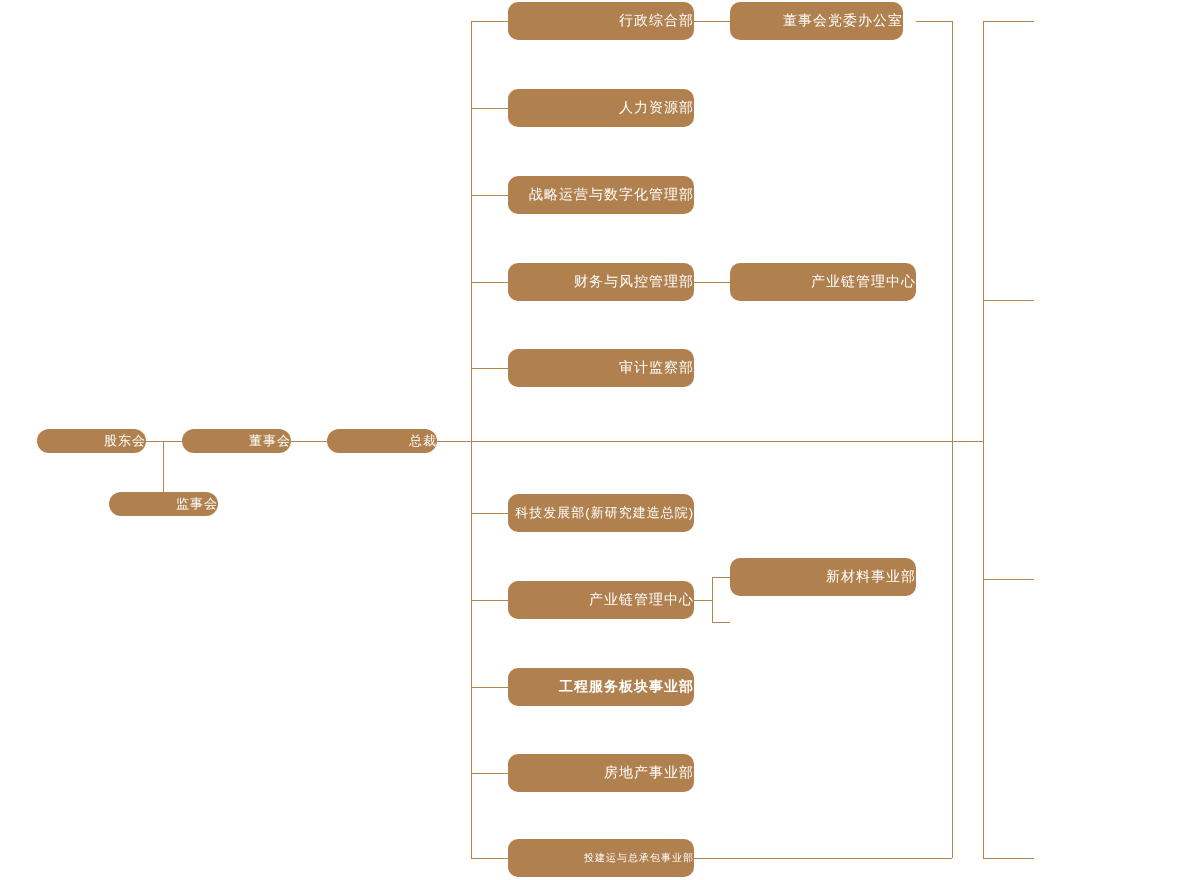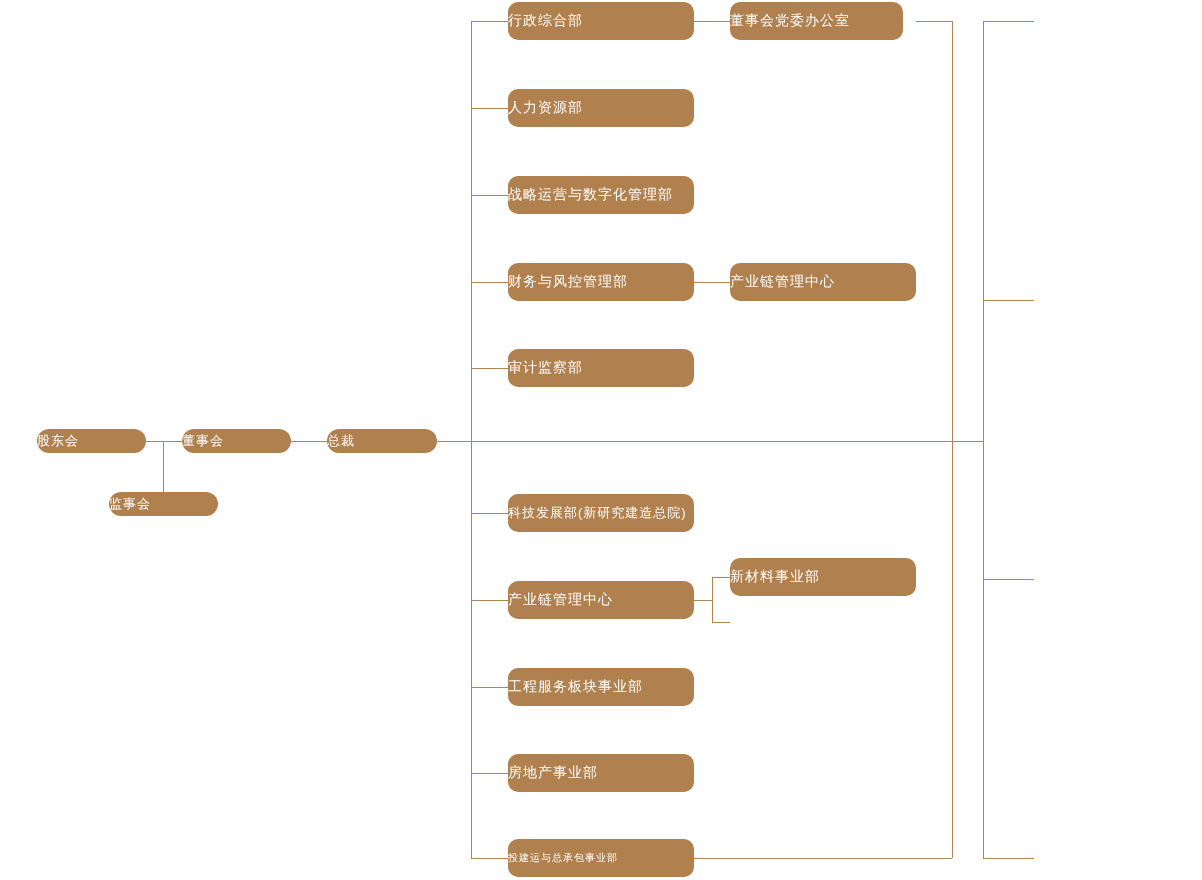--- a/index.html
+++ b/index.html
@@ -24,21 +24,21 @@
     position: absolute;
     background: #b2844f;
   }
   .node {
     position: absolute;
     background: #b0804e;
     border-radius: 10px;
     color: #ffffff;
     display: flex;
     align-items: center;
-    justify-content: flex-start;
+    justify-content: flex-end;
     text-align: center;
     white-space: nowrap;
     letter-spacing: 1px;
     box-sizing: border-box;
   }
   .node.small {
     border-radius: 12px;
     letter-spacing: 1px;
   }
 </style>
@@ -113,21 +113,21 @@
       </div>
       <div class="node" style="left: 508px; top: 494px; width: 186px; height: 38px; background: rgb(176, 128, 78); color: rgb(255, 255, 255); font-size: 13px;">
         <span>科技发展部(新研究建造总院)</span>
       </div>
       <div class="node" style="left: 508px; top: 581px; width: 186px; height: 38px; background: rgb(176, 128, 78); color: rgb(255, 255, 255); font-size: 14px;">
         <span>产业链管理中心</span>
       </div>
       <div class="node" style="left: 730px; top: 558px; width: 186px; height: 38px; background: rgb(176, 128, 78); color: rgb(255, 255, 255); font-size: 14px;">
         <span>新材料事业部</span>
       </div>
-      <div class="node" style="left: 508px; top: 668px; width: 186px; height: 38px; background: rgb(176, 128, 78); color: rgb(255, 255, 255); font-size: 14px;">
+      <div class="node" style="left: 508px; top: 668px; width: 186px; height: 38px; background: rgb(176, 128, 78); color: rgb(255, 255, 255); font-size: 14px; font-weight: bold;">
         <span>工程服务板块事业部</span>
       </div>
       <div class="node" style="left: 508px; top: 754px; width: 186px; height: 38px; background: rgb(176, 128, 78); color: rgb(255, 255, 255); font-size: 14px;">
         <span>房地产事业部</span>
       </div>
       <div class="node" style="left: 508px; top: 839px; width: 186px; height: 38px; background: rgb(176, 128, 78); color: rgb(255, 255, 255); font-size: 10px;">
         <span>投建运与总承包事业部</span>
       </div>
     </div>
 </div>

